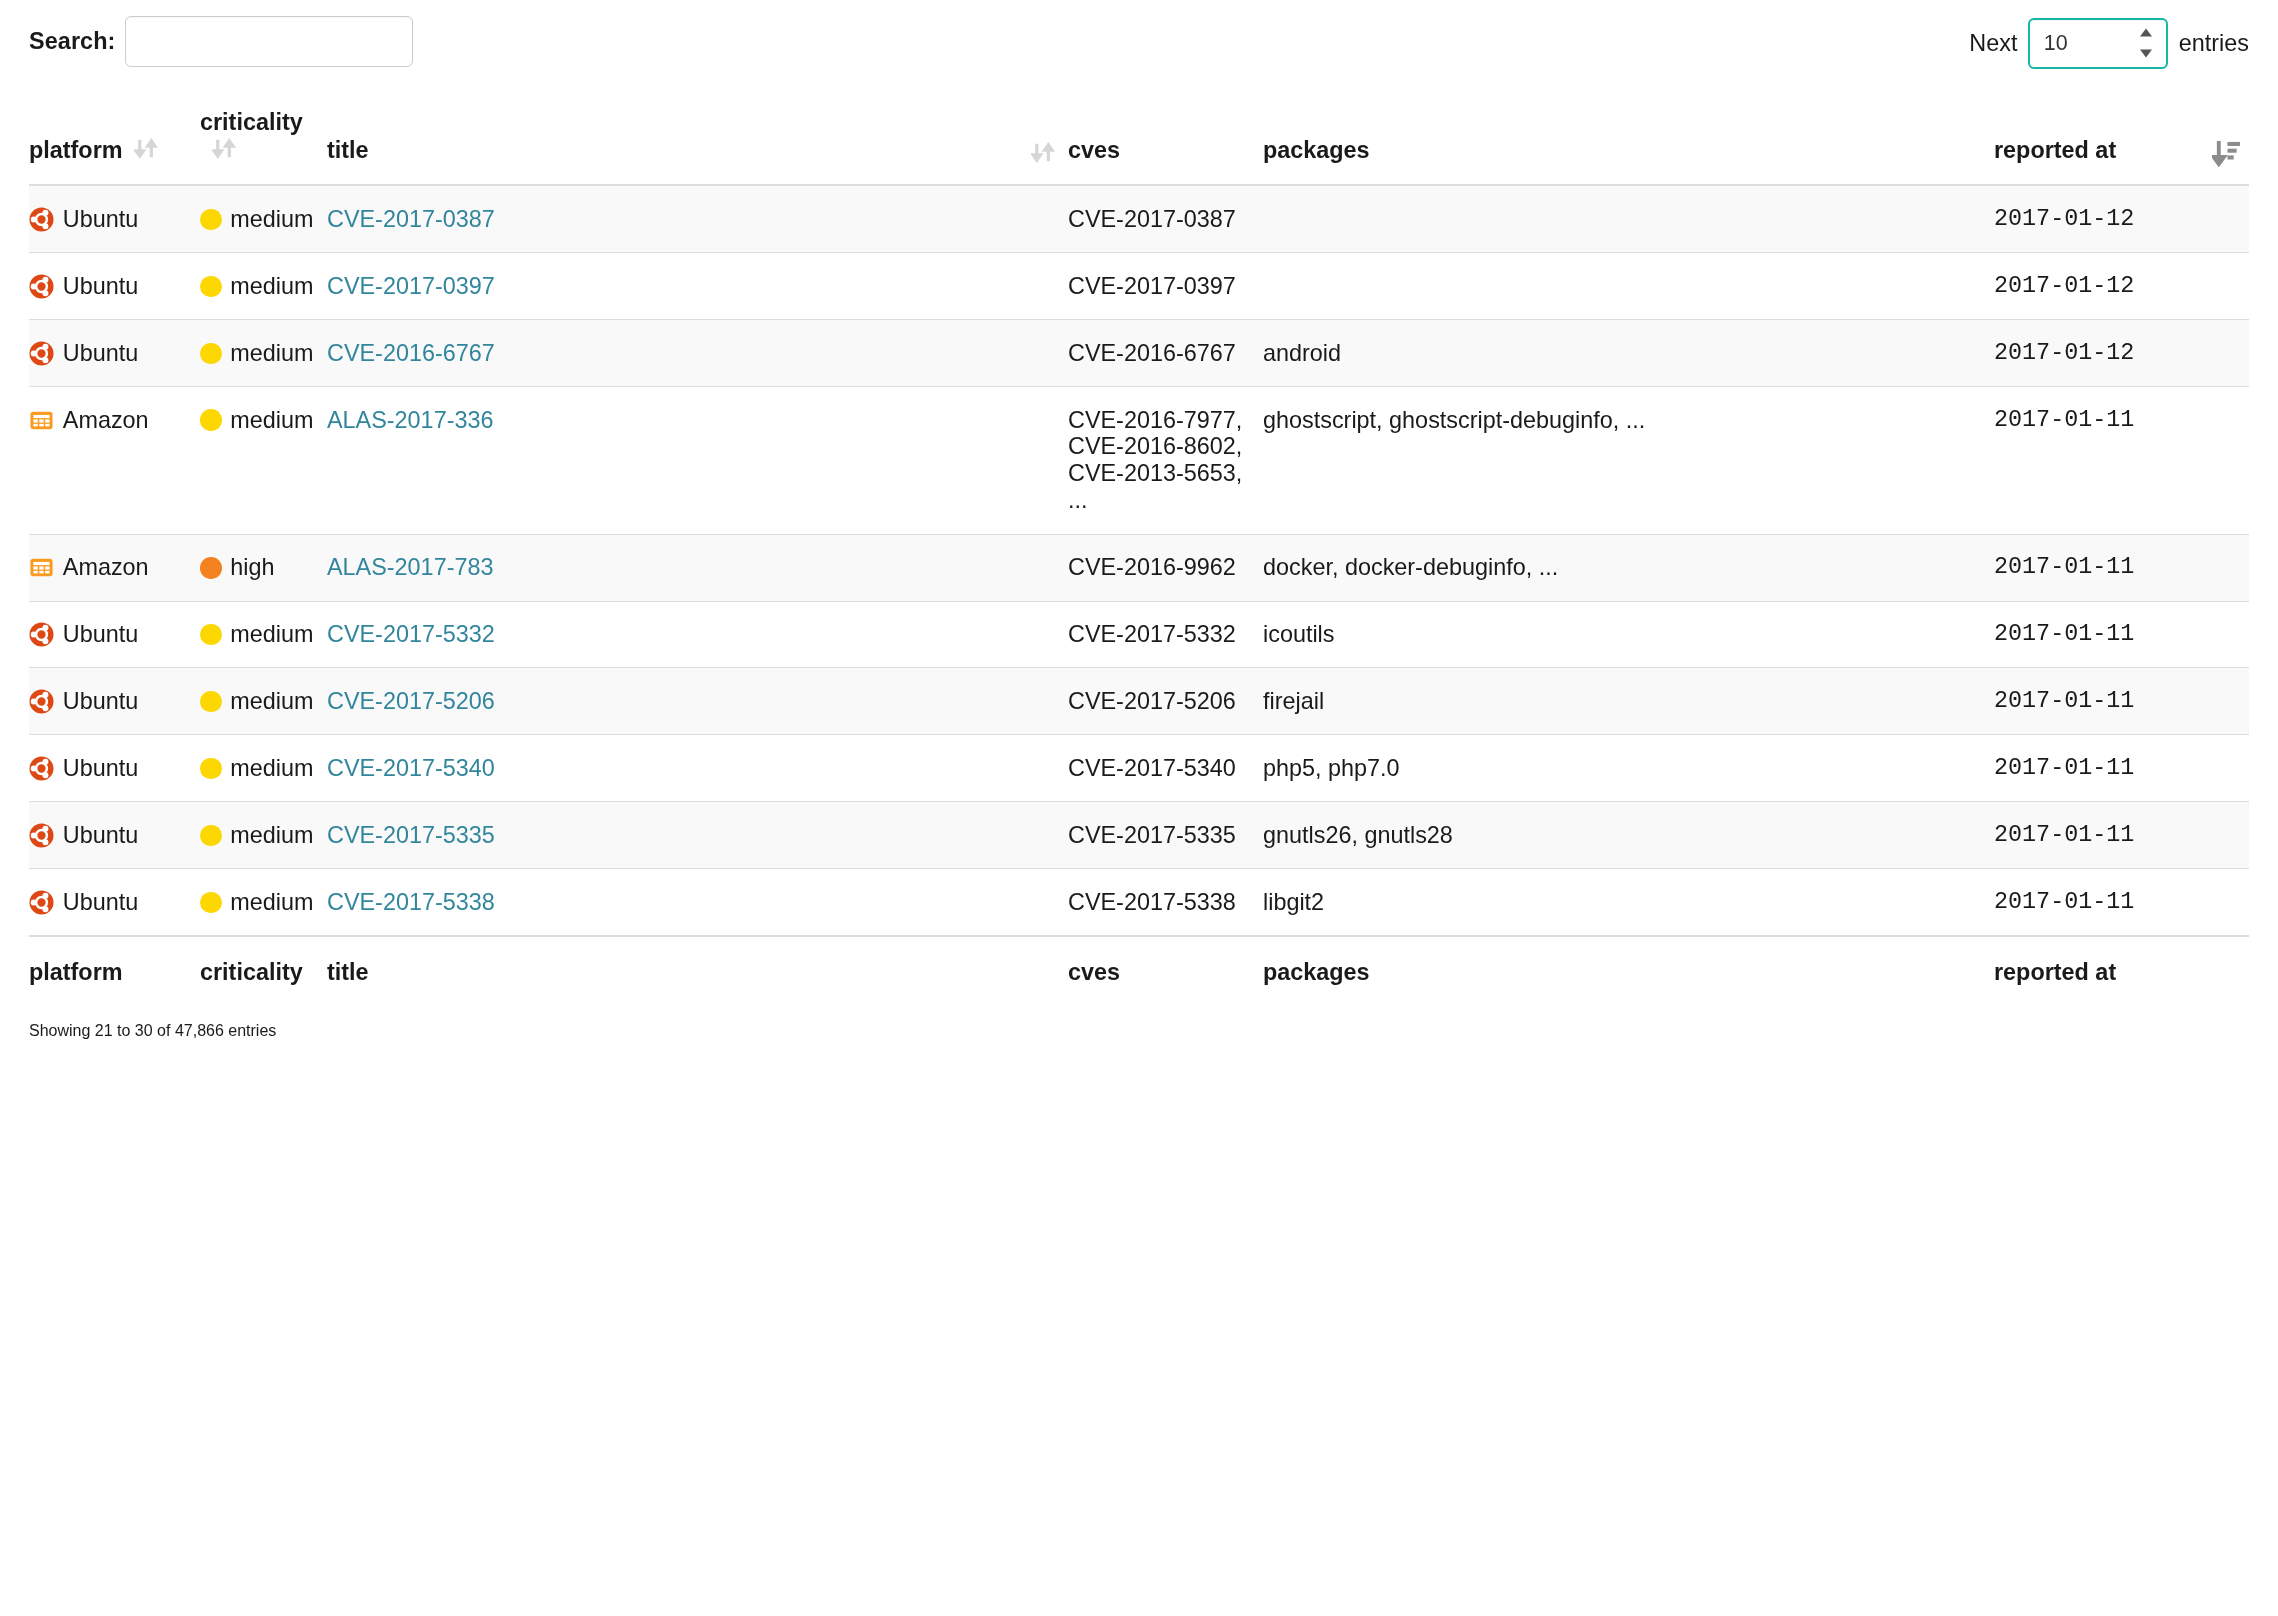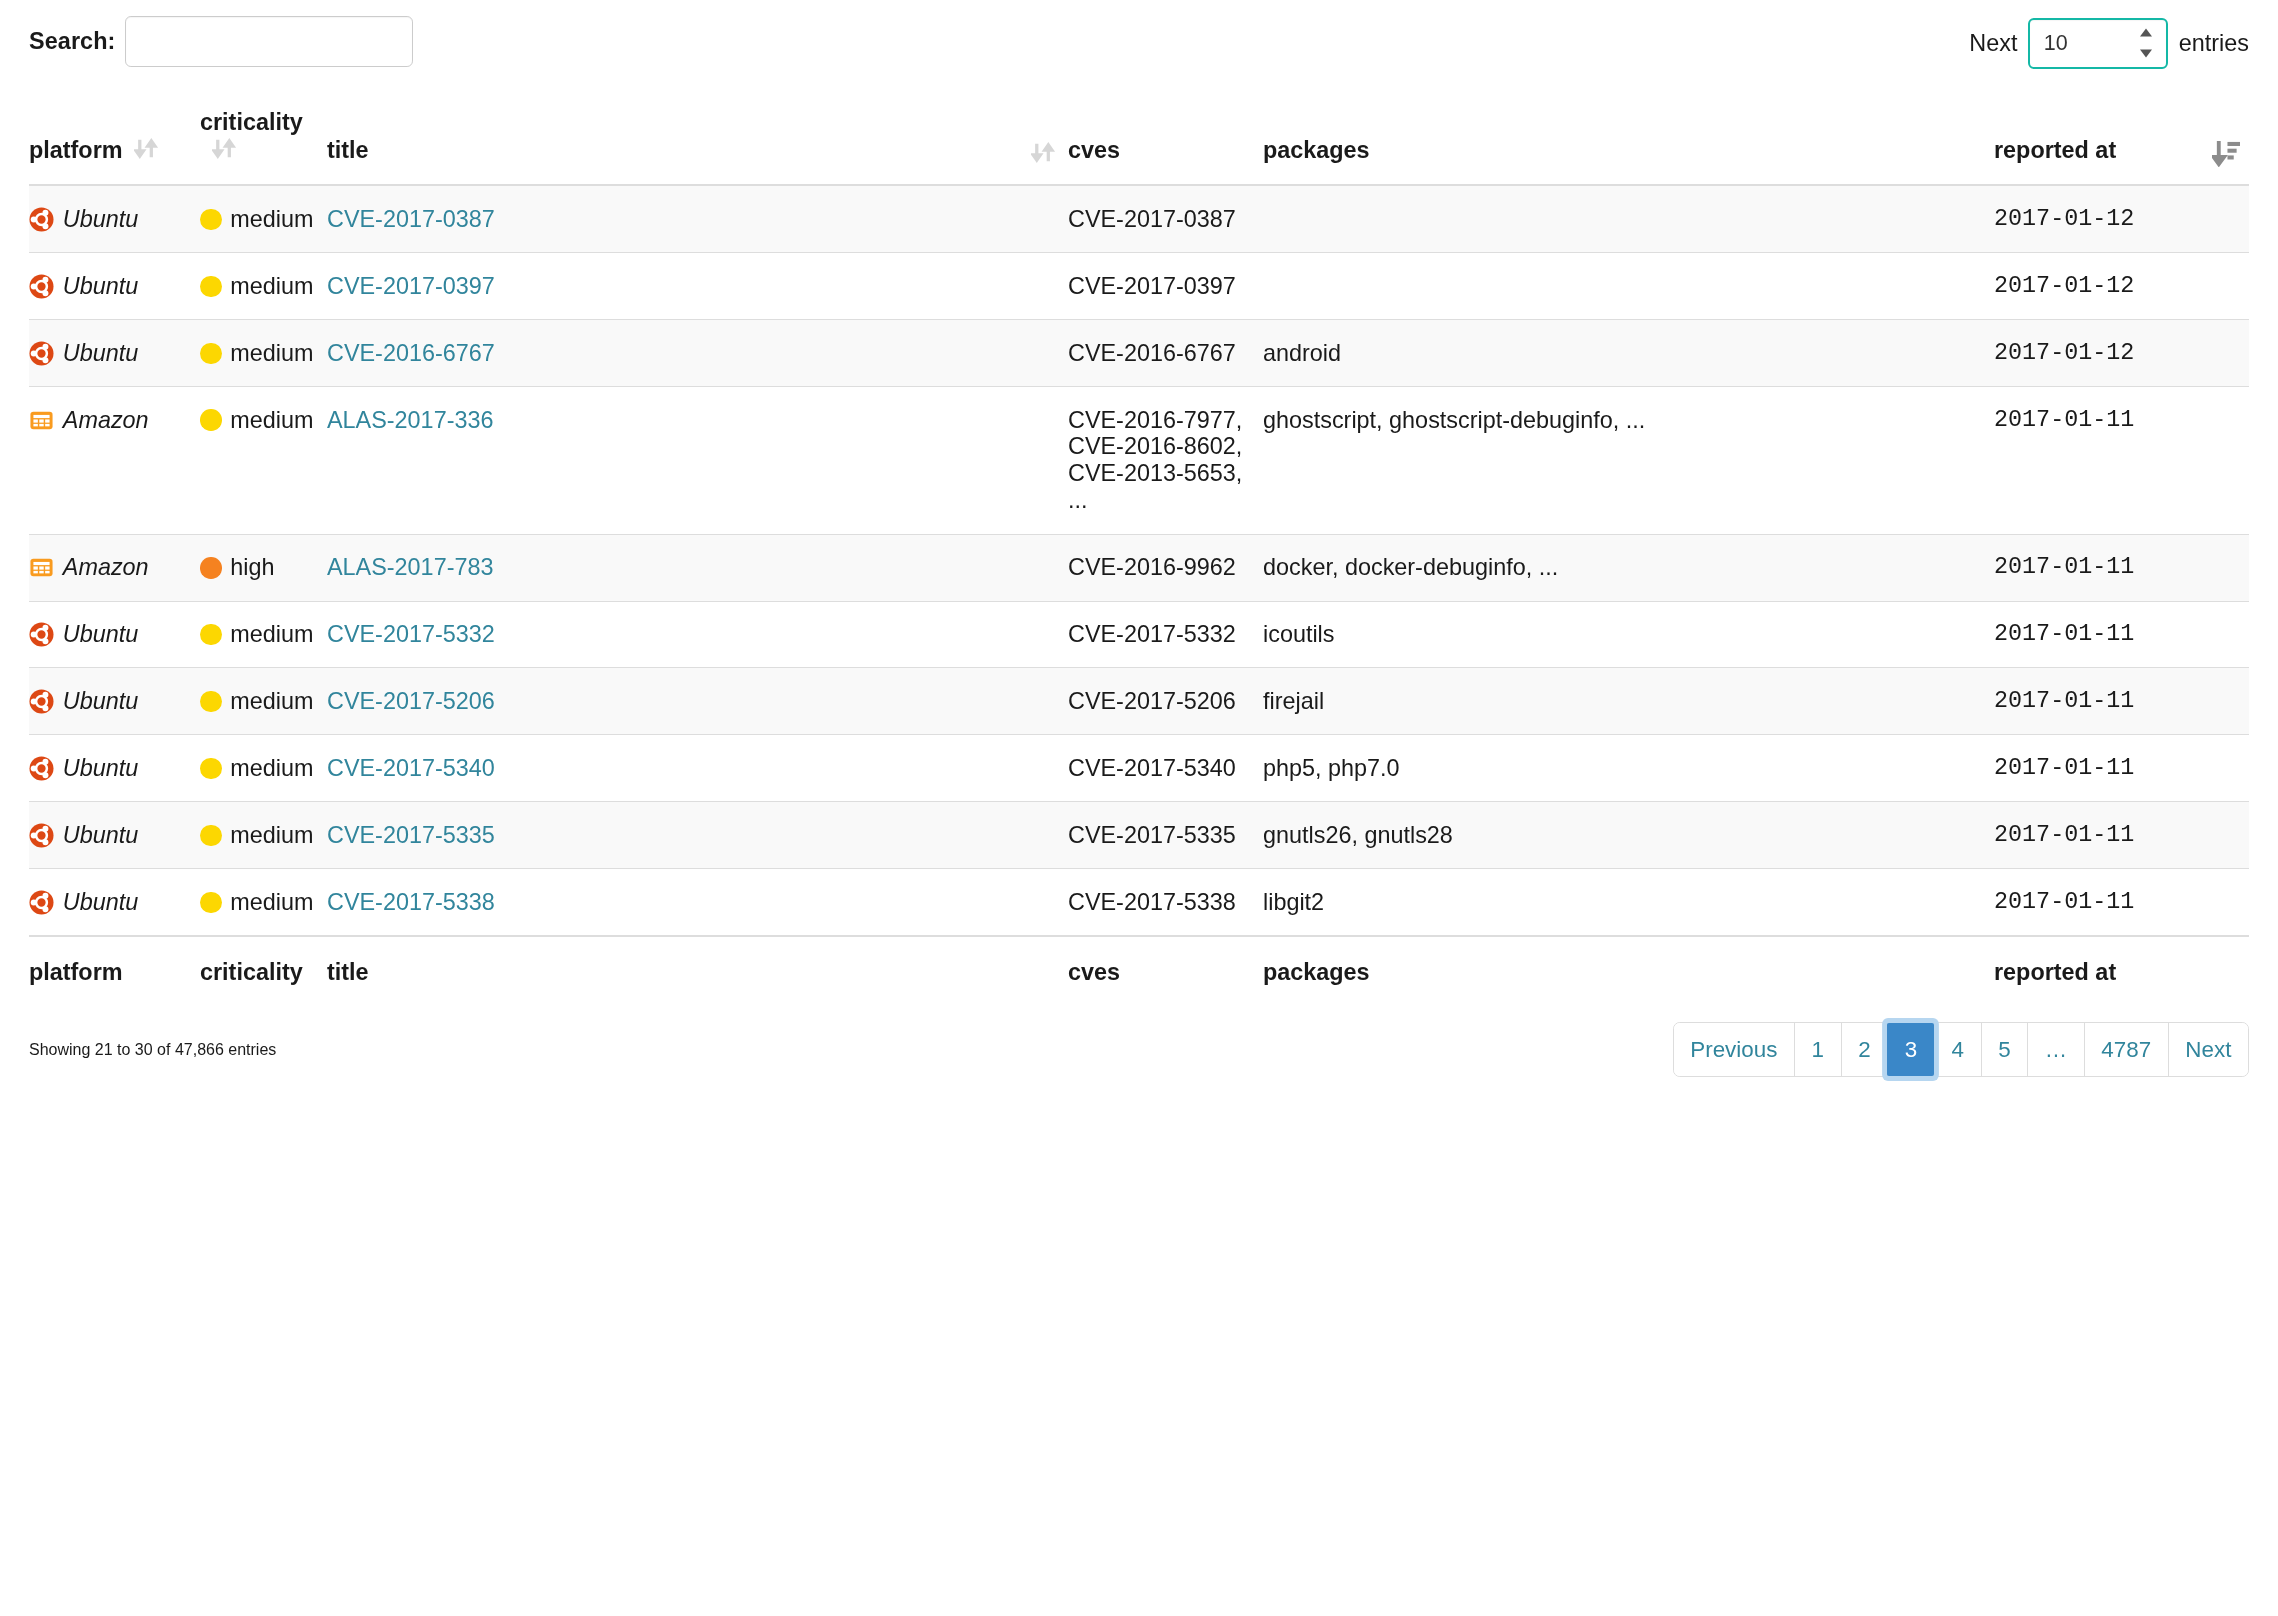--- a/index.html
+++ b/index.html
@@ -153,21 +153,21 @@
   tbody tr.even td { background: #ffffff; }
   tbody tr:first-child td { border-top: none; }
 
   .cell-flex { display: flex; align-items: flex-start; }
   .pf-icon {
     flex: 0 0 auto;
     width: 25px; height: 25px;
     margin-right: 8.8px;
     margin-top: 1px;
   }
-  .pf-name { white-space: nowrap; font-style: italic; }
+  .pf-name { white-space: nowrap; }
 
   .dot {
     flex: 0 0 auto;
     width: 21.5px; height: 21.5px;
     border-radius: 50%;
     margin-right: 8.8px;
     margin-top: 2.9px;
   }
   .dot.medium { background: #fcd701; }
   .dot.high   { background: #f58220; }
@@ -580,27 +580,16 @@
         <th>title</th>
         <th>cves</th>
         <th>packages</th>
         <th>reported at</th>
       </tr>
     </tfoot>
   </table>
 
   <div class="bottombar">
     <div class="info">Showing 21 to 30 of 47,866 entries</div>
-    <div class="pagination" id="pagination">
-        <a class="pg" href="#">Previous</a>
-        <a class="pg" href="#">1</a>
-        <a class="pg" href="#">2</a>
-        <a class="pg current" href="#">3</a>
-        <a class="pg" href="#">4</a>
-        <a class="pg" href="#">5</a>
-        <a class="pg ellipsis" href="#">…</a>
-        <a class="pg" href="#">4787</a>
-        <a class="pg" href="#">Next</a>
-      </div>
   </div>
 
 </div>
 
 
 </body></html>

